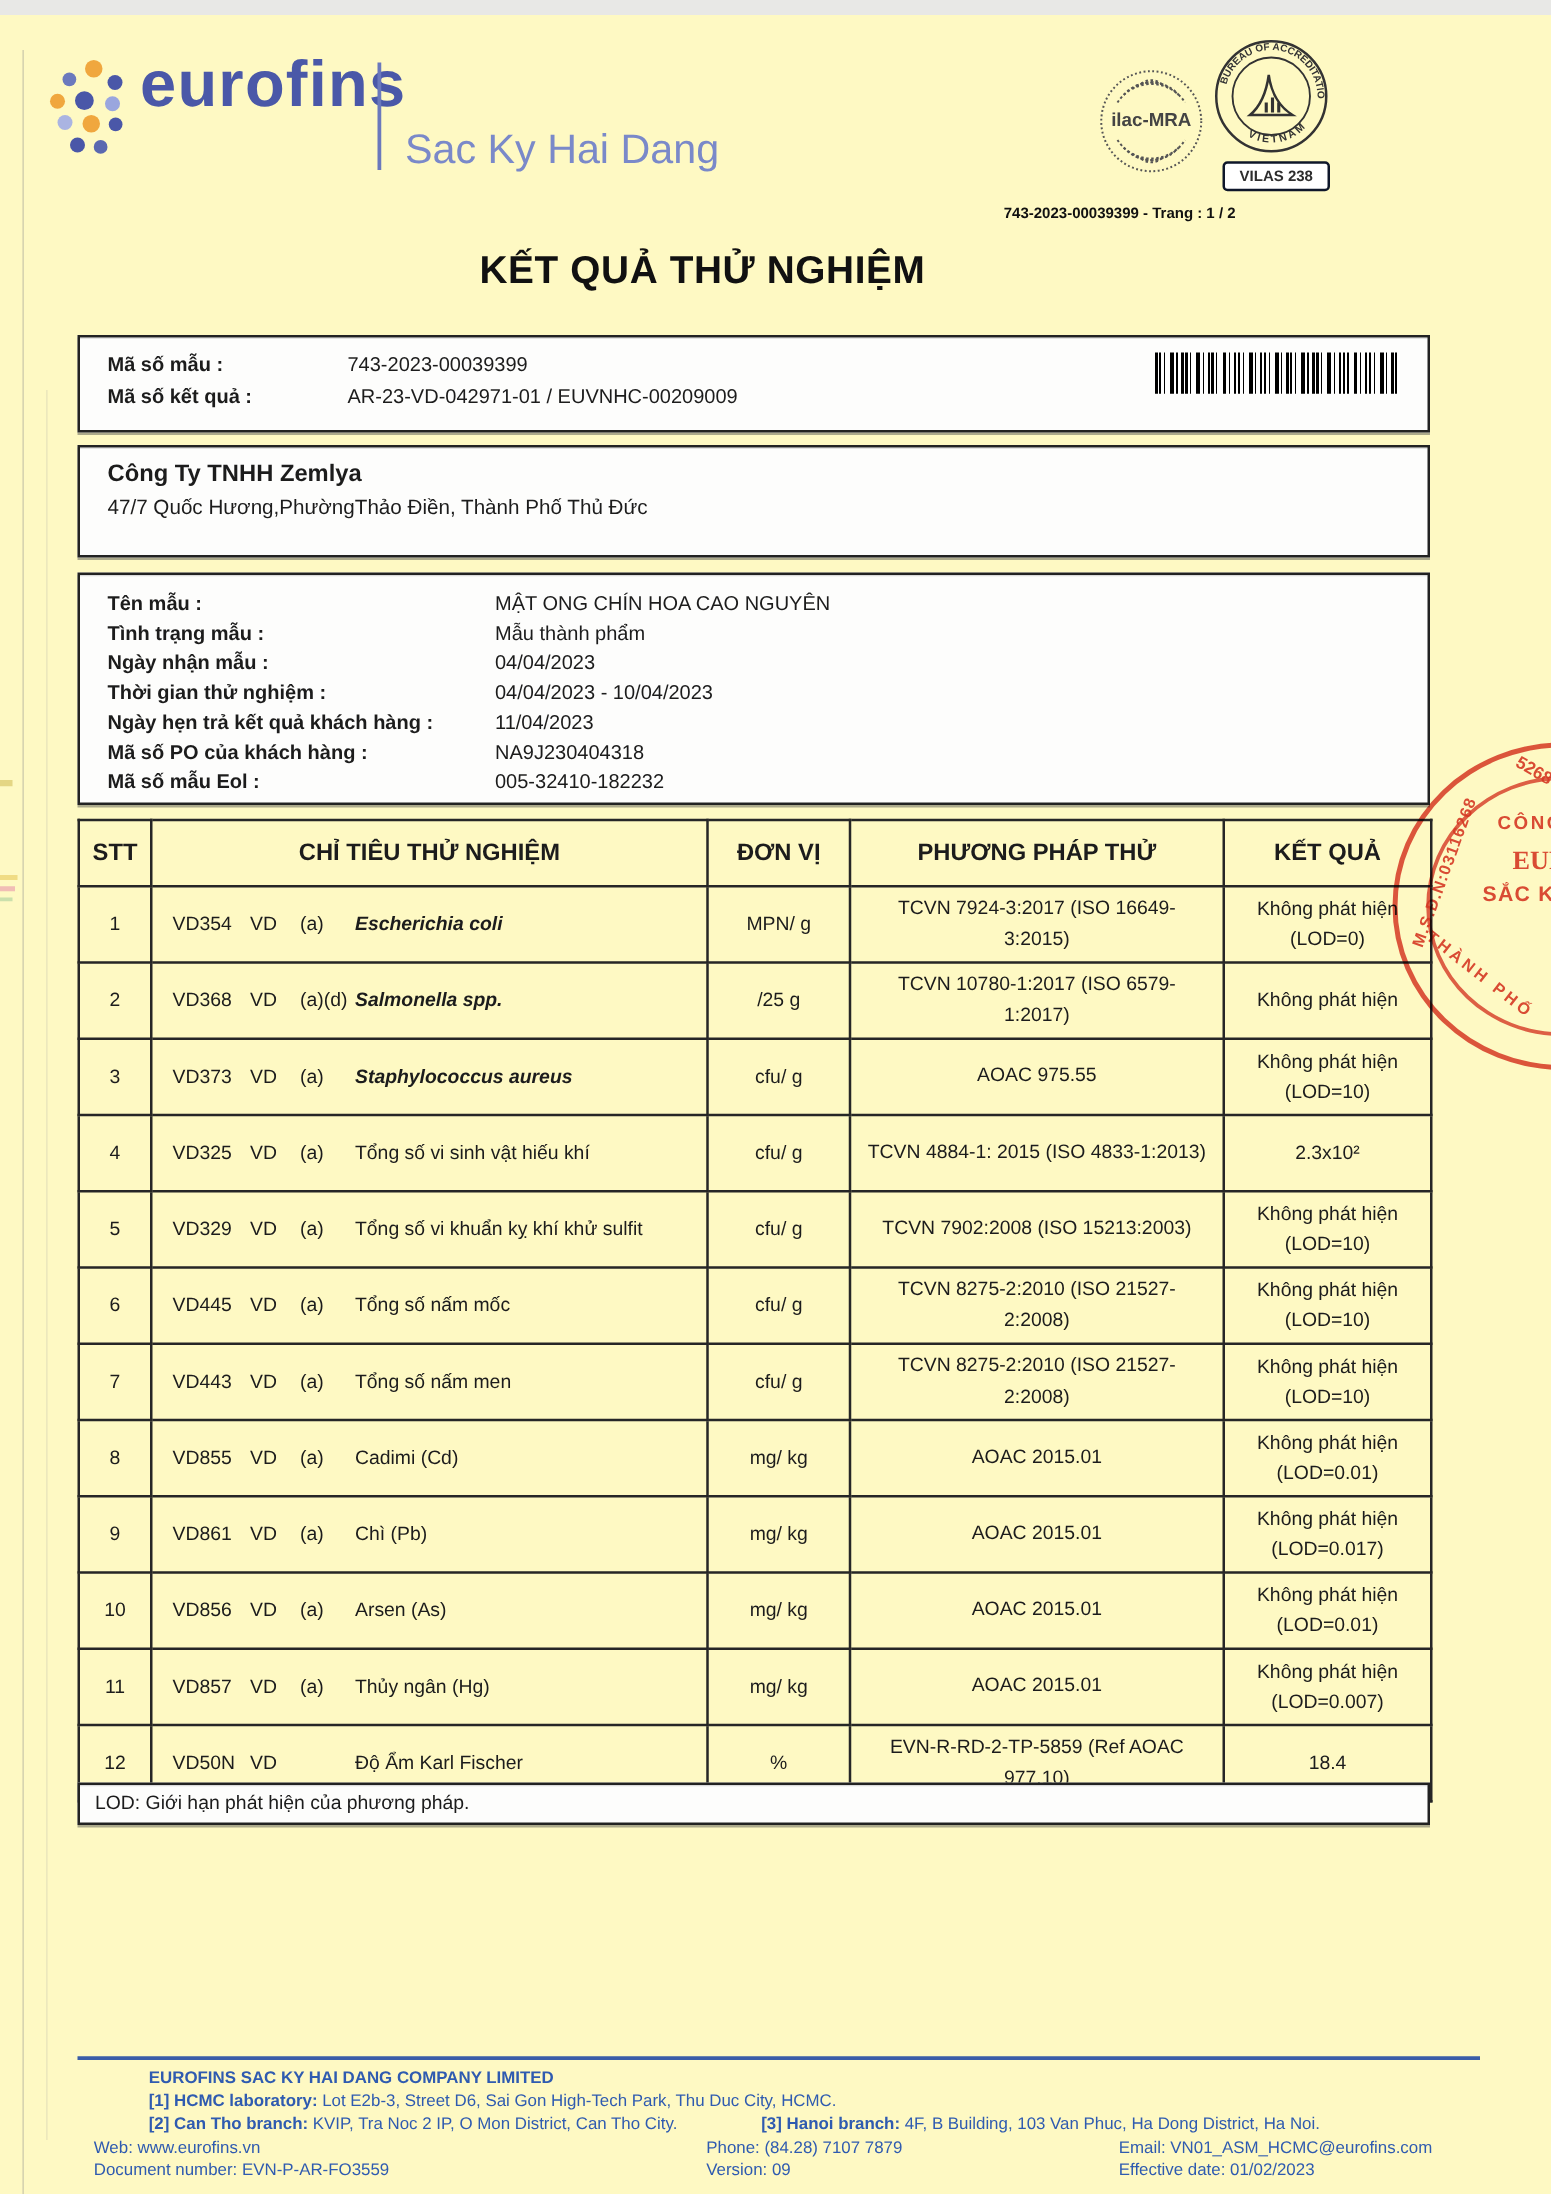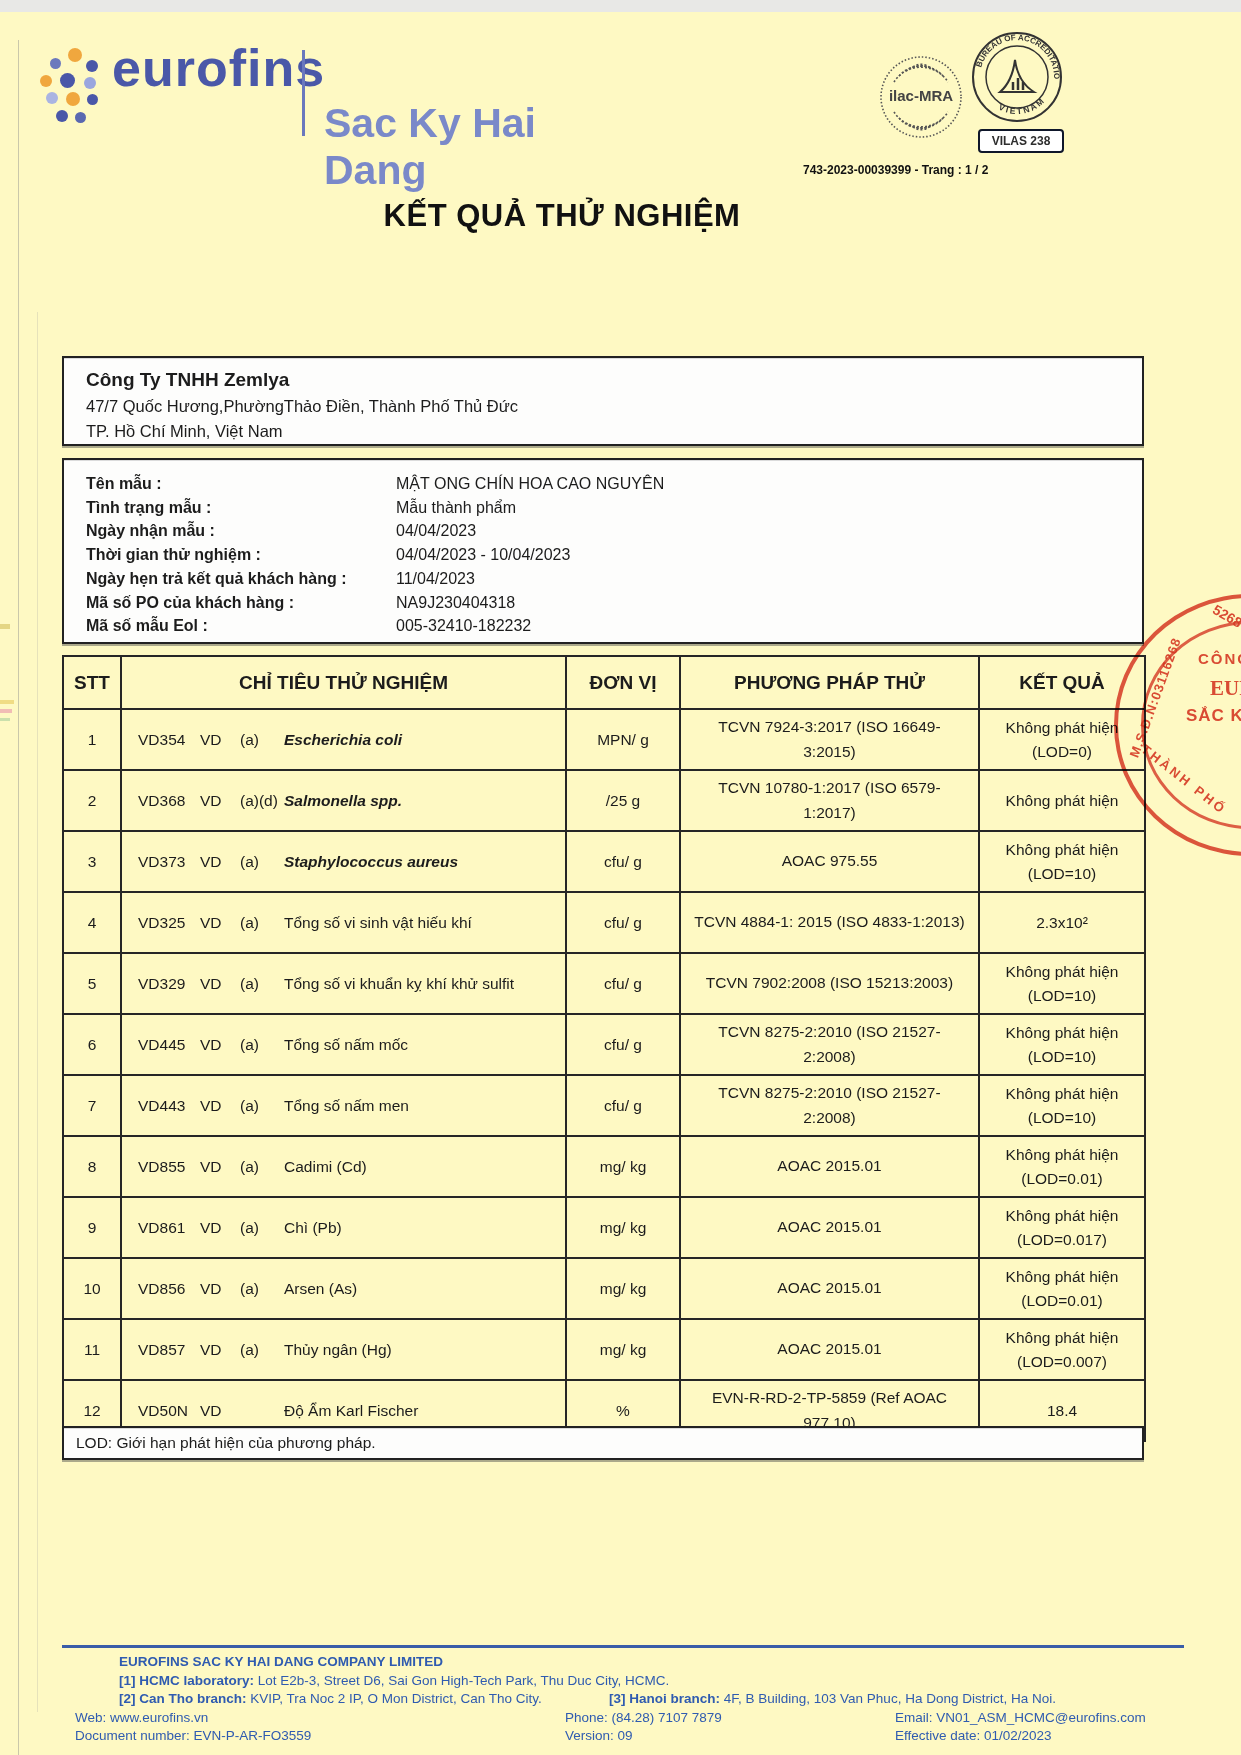--- a/index.html
+++ b/index.html
@@ -4,21 +4,21 @@
 <style>
   html,body{margin:0;padding:0;background:#e8e8e6;}
   .page{position:relative;width:1241px;height:1755px;background:#fef9c3;overflow:hidden;
         font-family:"Liberation Sans",sans-serif;color:#1c1c1c;margin-top:12px;}
   
   .logo-wrap{position:absolute;left:40px;top:30px;width:560px;height:110px;}
   .dots{position:absolute;left:0;top:6px;width:64px;height:78px;}
   .dots i{position:absolute;border-radius:50%;display:block;}
   .wordmark{position:absolute;left:72px;top:-4px;font-size:52px;font-weight:700;color:#4a58a8;letter-spacing:1px;}
   .brand-divider{position:absolute;left:262px;top:8px;width:3px;height:86px;background:#6a78bd;}
-  .subbrand{position:absolute;left:284px;top:58px;font-size:41px;font-weight:700;color:#7a89c9;}
+  .subbrand{position:absolute;left:284px;top:58px;font-size:33px;font-weight:400;color:#7a89c9;}
   .seal-ilac{position:absolute;left:876px;top:40px;}
   .seal-boa{position:absolute;left:970px;top:18px;}
   .vilas{position:absolute;left:978px;top:117px;width:82px;height:20px;border:2px solid #0f172a;
          border-radius:4px;text-align:center;font-size:12px;font-weight:700;color:#2d2d2d;line-height:20px;background:#fff;}
   .refline{position:absolute;left:803px;top:151px;font-size:12px;font-weight:700;color:#111;}
   .doc-title{position:absolute;left:62px;top:186px;width:1000px;text-align:center;
              font-size:31px;font-weight:700;color:#111;letter-spacing:.5px;}
   
   .box{position:absolute;left:62px;width:1082px;border:2px solid #222;box-shadow:0 2px 0 rgba(70,70,70,.45), inset 0 1px 0 rgba(120,120,120,.25);background:#fdfdfc;}
   .kv-row{display:flex;line-height:25px;}
@@ -138,25 +138,39 @@
       <line x1="43" y1="52" x2="43" y2="60"></line>
         <line x1="48" y1="48" x2="48" y2="60"></line>
         <line x1="53" y1="52" x2="53" y2="60"></line>
     </g>
   </svg>
   <div class="vilas">VILAS 238</div>
 
   <div class="refline">743-2023-00039399 - Trang : 1 / 2</div>
   <div class="doc-title">KẾT QUẢ THỬ NGHIỆM</div>
 
+  <div class="box box-ids">
+    <div>
+
+        <div class="kv-row">
+          <span class="kv-label">Mã số mẫu :</span>
+          <span class="kv-value">743-2023-00039399</span>
+        </div>
+
+        <div class="kv-row">
+          <span class="kv-label">Mã số kết quả :</span>
+          <span class="kv-value">AR-23-VD-042971-01 / EUVNHC-00209009</span>
+        </div>
+      </div>
+    <div class="barcode"></div>
+  </div>
 
   <div class="box box-cust">
     <div class="cust-name">Công Ty TNHH Zemlya</div>
     <div class="cust-line">47/7 Quốc Hương,PhườngThảo Điền, Thành Phố Thủ Đức</div>
-    <div class="cust-line">TP. Hồ Chí Minh, Việt Nam</div>
   </div>
 
   <div class="box box-sample">
     <div>
 
         <div class="kv-row">
           <span class="kv-label">Tên mẫu :</span>
           <span class="kv-value">MẬT ONG CHÍN HOA CAO NGUYÊN</span>
         </div>
 

